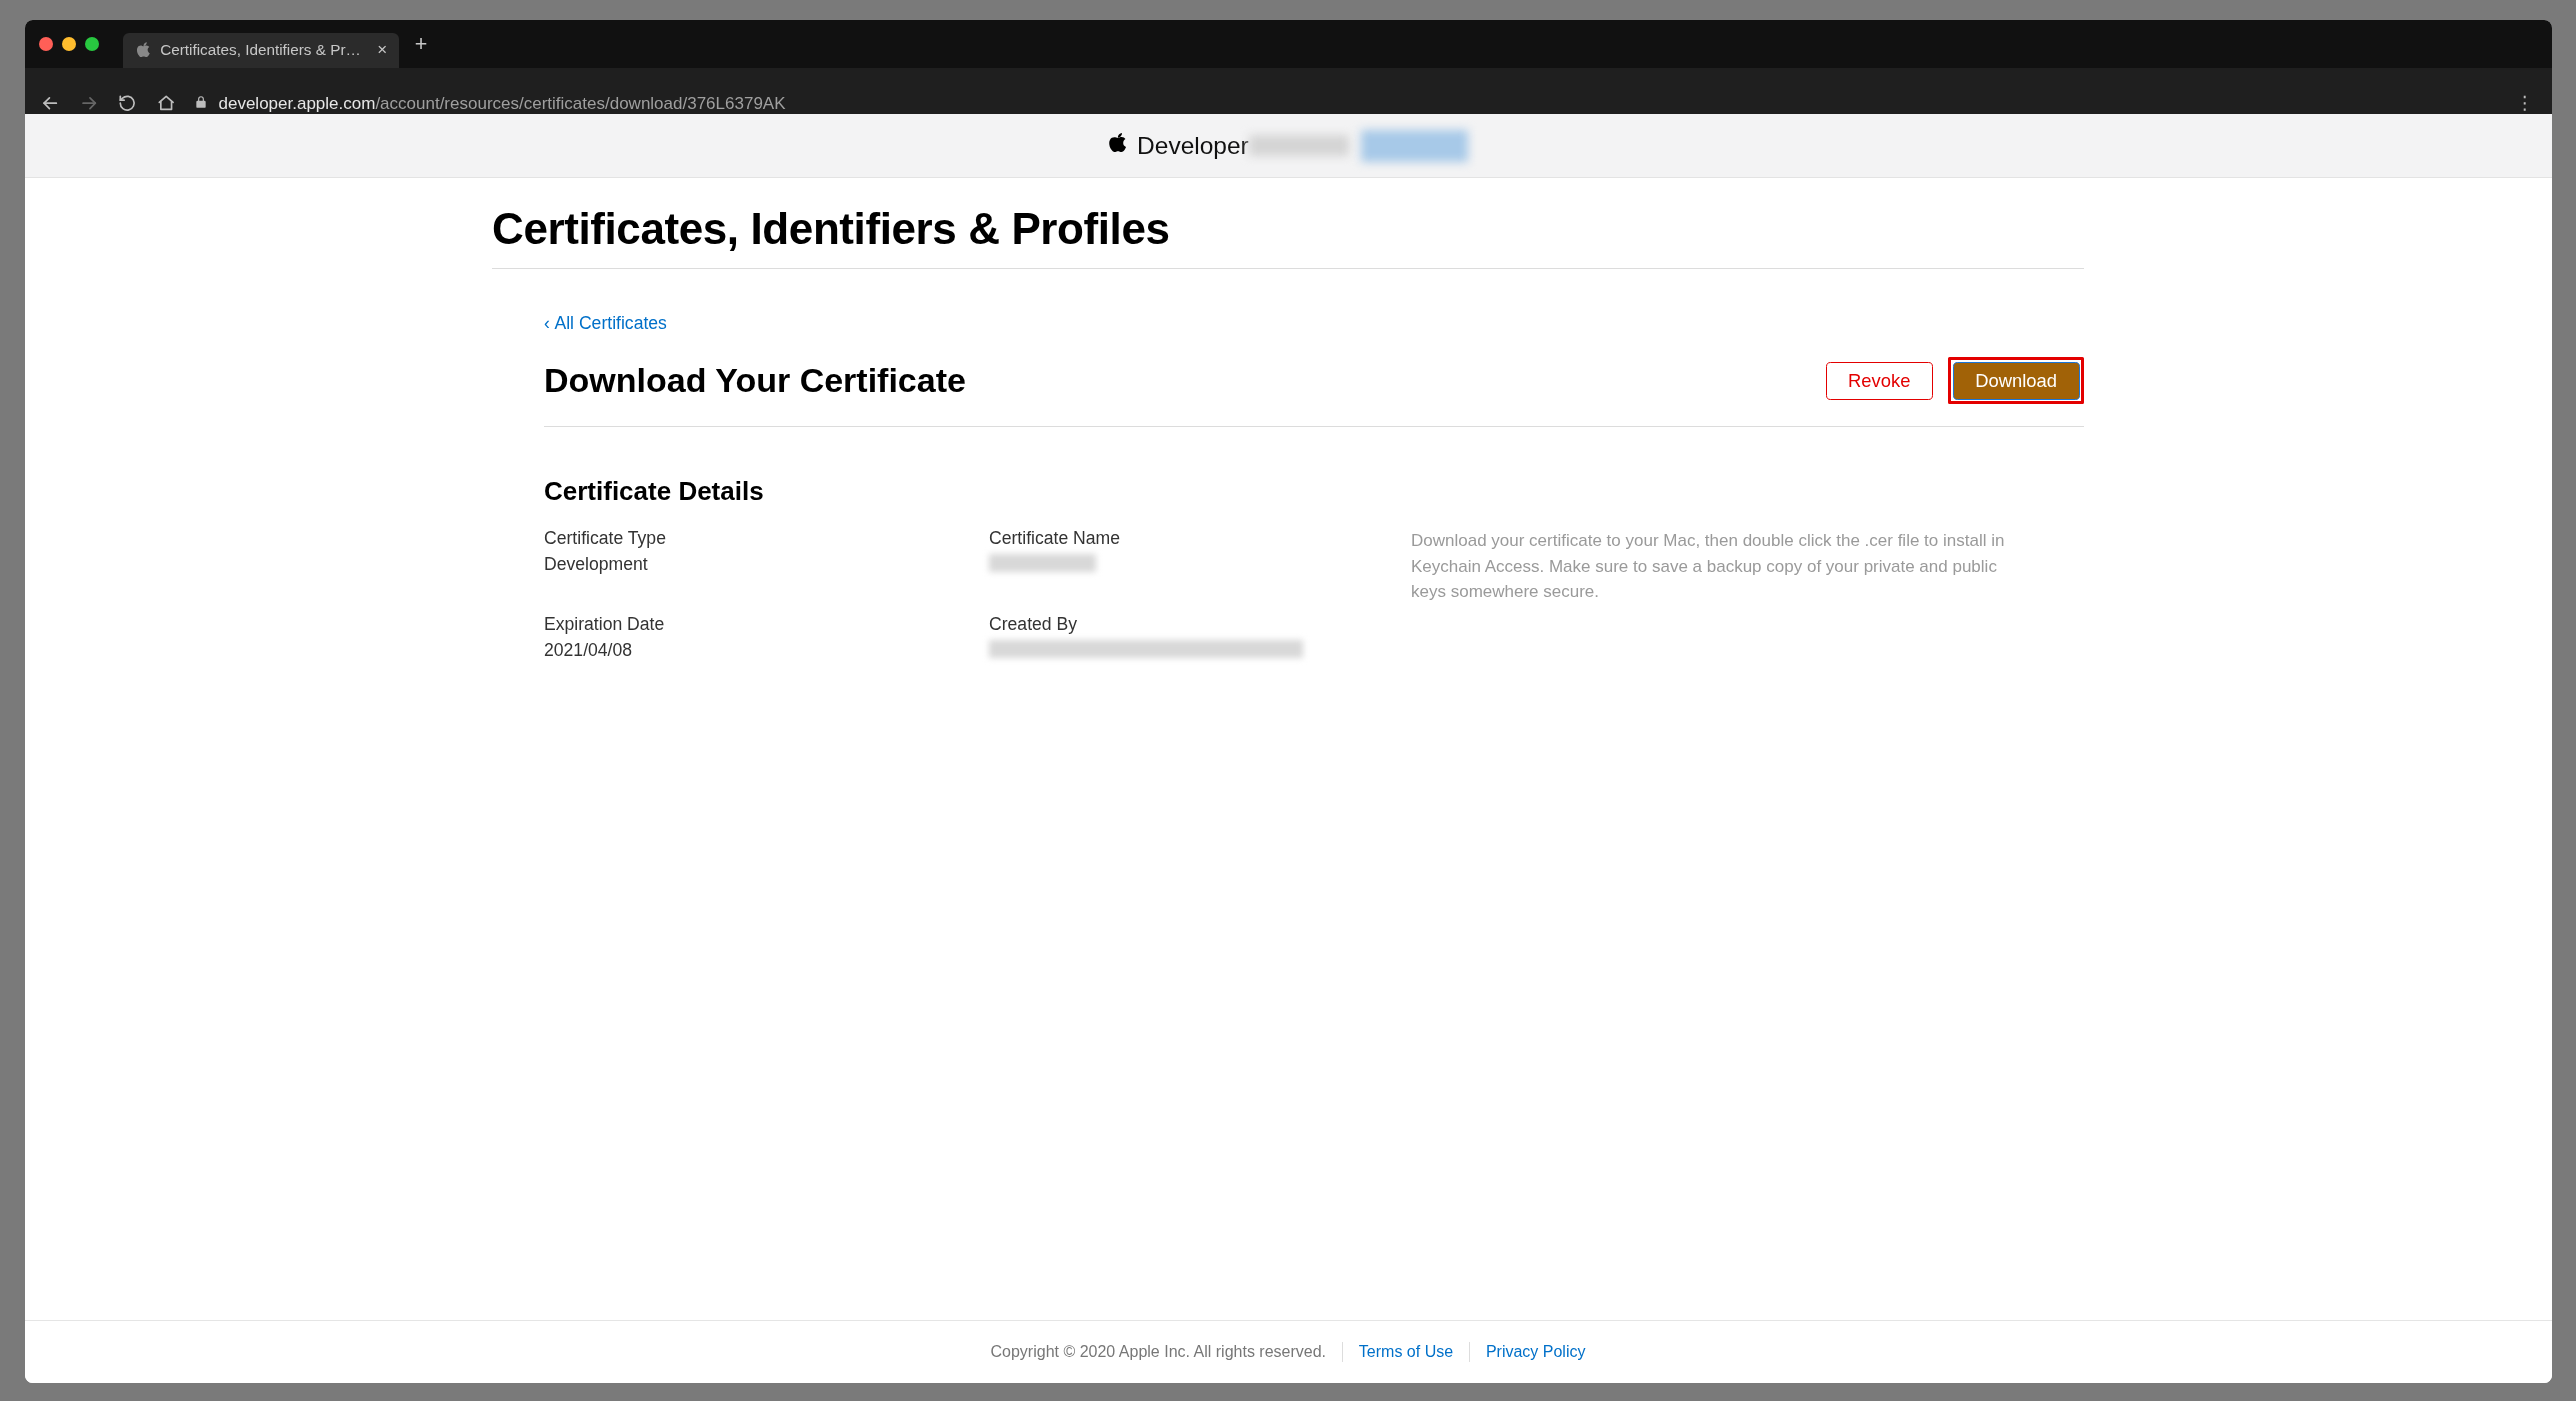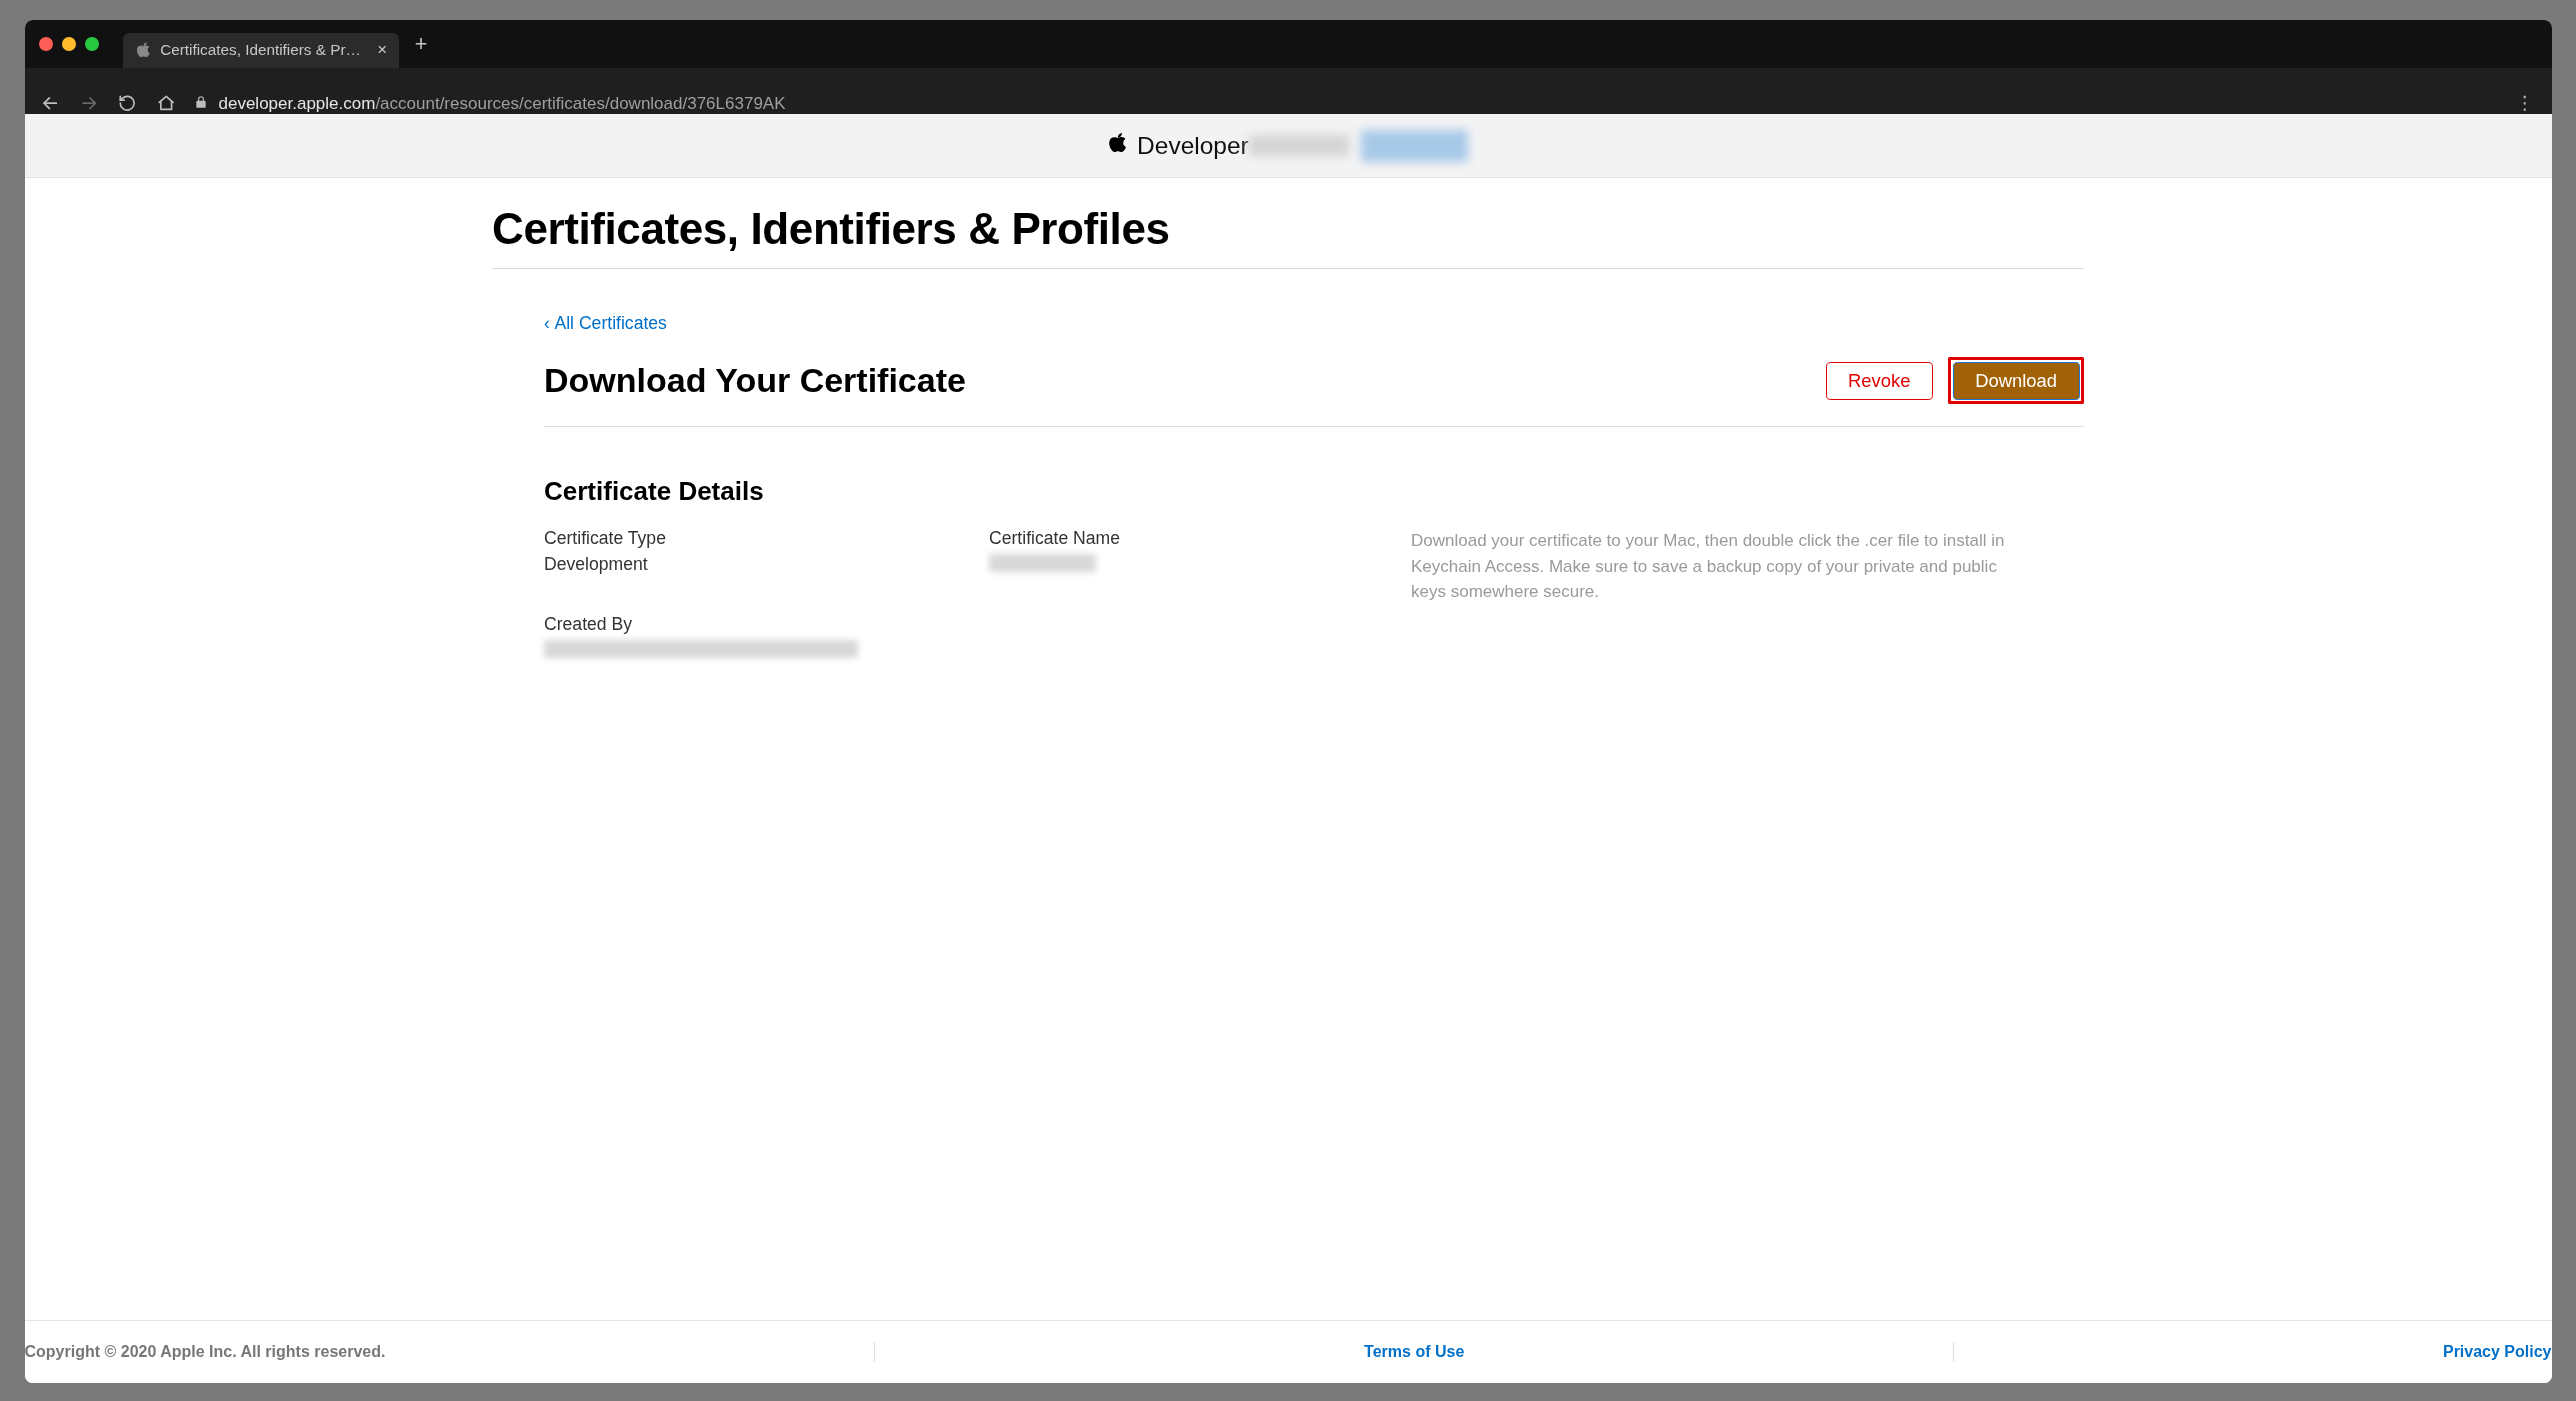--- a/index.html
+++ b/index.html
@@ -269,24 +269,23 @@
       line-height: 1.5;
       grid-row: 1 / span 2;
       grid-column: 3;
     }
     
     .footer {
       border-top: 0.8px solid #e5e5e5;
       height: 63px;
       display: flex;
       align-items: center;
-      justify-content: space-between;
+      justify-content: center;
       gap: 16px;
       font-size: 16px;
-      font-weight: bold;
     }
     .copyright { color: #777; }
     .foot-sep  {
       width: 0.8px; height: 20px; background: #ddd;
     }
     .foot-link {
       color: #0070c9;
       text-decoration: none;
     }
   </style>
@@ -401,20 +400,24 @@
             <div class="field-label">Certificate Type</div>
             <div class="field-value">Development</div>
           </div>
           <div>
             <div class="field-label">Certificate Name</div>
             <div class="field-value"><span class="redacted red-a"></span></div>
           </div>
           <div class="help-text">Download your certificate to your Mac, then double click the .cer file to install in Keychain Access. Make sure to save a backup copy of your private and public keys somewhere secure.</div>
 
           <div>
+            <div class="field-label">Expiration Date</div>
+            <div class="field-value">2021/04/08</div>
+          </div>
+          <div>
             <div class="field-label">Created By</div>
             <div class="field-value"><span class="redacted red-b"></span></div>
           </div>
         </div>
       </div>
     </div>
 
     <div class="footer">
       <span class="copyright">Copyright © 2020 Apple Inc. All rights reserved.</span>
       <span class="foot-sep"></span>

